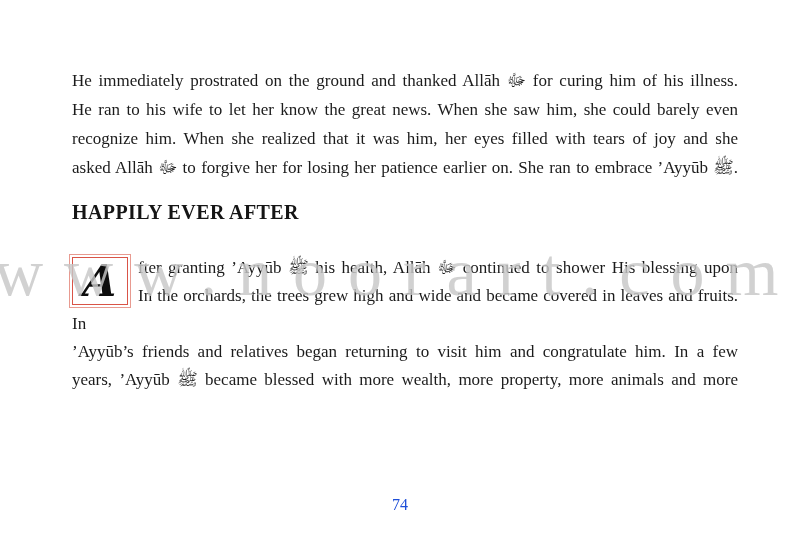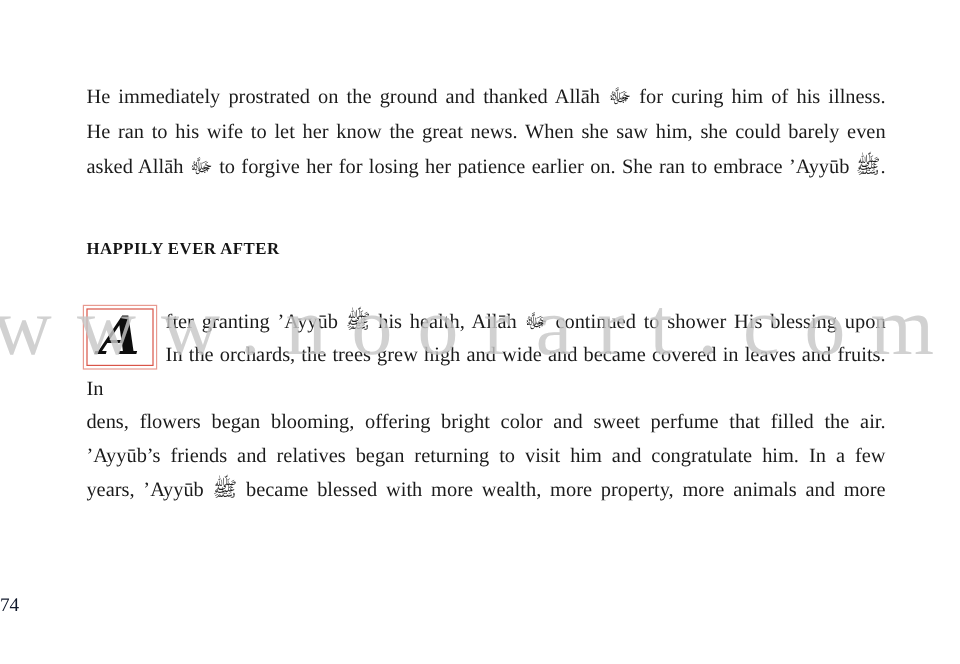--- a/index.html
+++ b/index.html
@@ -21,21 +21,21 @@
     left: 72px;
     width: 666px;
     z-index: 1;
   }
   .para1 { top: 66px; }
   .heading {
     position: absolute;
     left: 72px;
     top: 201px;
     z-index: 1;
-    font-size: 14px;
+    font-size: 20px;
     font-weight: bold;
     letter-spacing: 0.4px;
     color: #151515;
   }
   .para2 { top: 254px; }
   .jline {
     font-size: 17px;
     line-height: 29px;
     text-align: justify;
     text-align-last: justify;
@@ -79,45 +79,45 @@
     color: rgba(199, 199, 199, 0.82);
     white-space: nowrap;
     pointer-events: none;
   }
   .page-number {
     position: absolute;
     left: 0;
     right: 0;
     top: 496px;
     z-index: 1;
-    text-align: left;
+    text-align: center;
     font-size: 16px;
-    color: #0f172a;
+    color: #1d4ed8;
   }
 </style>
 </head>
 <body>
 
 <div class="page">
 
   <div class="content para1">
     <div class="jline">He immediately prostrated on the ground and thanked Allāh ﷻ for curing him of his illness.</div>
     <div class="jline">He ran to his wife to let her know the great news.  When she saw him, she could barely even</div>
+    <div class="jline">recognize him.  When she realized that it was him, her eyes filled with tears of joy and she</div>
     <div class="jline">asked Allāh ﷻ to forgive her for losing her patience earlier on.  She ran to embrace ’Ayyūb ﷺ.</div>
   </div>
 
   <div class="heading">HAPPILY EVER AFTER</div>
 
   <div class="content para2">
     <div class="dropcap-frame">
       <span class="dropcap-letter">A</span>
     </div>
     <div class="jline">fter granting ’Ayyūb ﷺ his health, Allāh ﷻ continued to shower His blessing upon</div>
     <div class="jline">In the orchards, the trees grew high and wide and became covered in leaves and fruits.  In</div>
-    <div class="jline">dens, flowers began blooming, offering bright color and sweet perfume that filled the air.</div>
     <div class="jline">’Ayyūb’s friends and relatives began returning to visit him and congratulate him.  In a few</div>
     <div class="jline">years, ’Ayyūb ﷺ became blessed with more wealth, more property, more animals and more</div>
   </div>
 
   <div class="watermark">www.noorart.com</div>
 
   <div class="page-number">74</div>
 
 </div>
 

